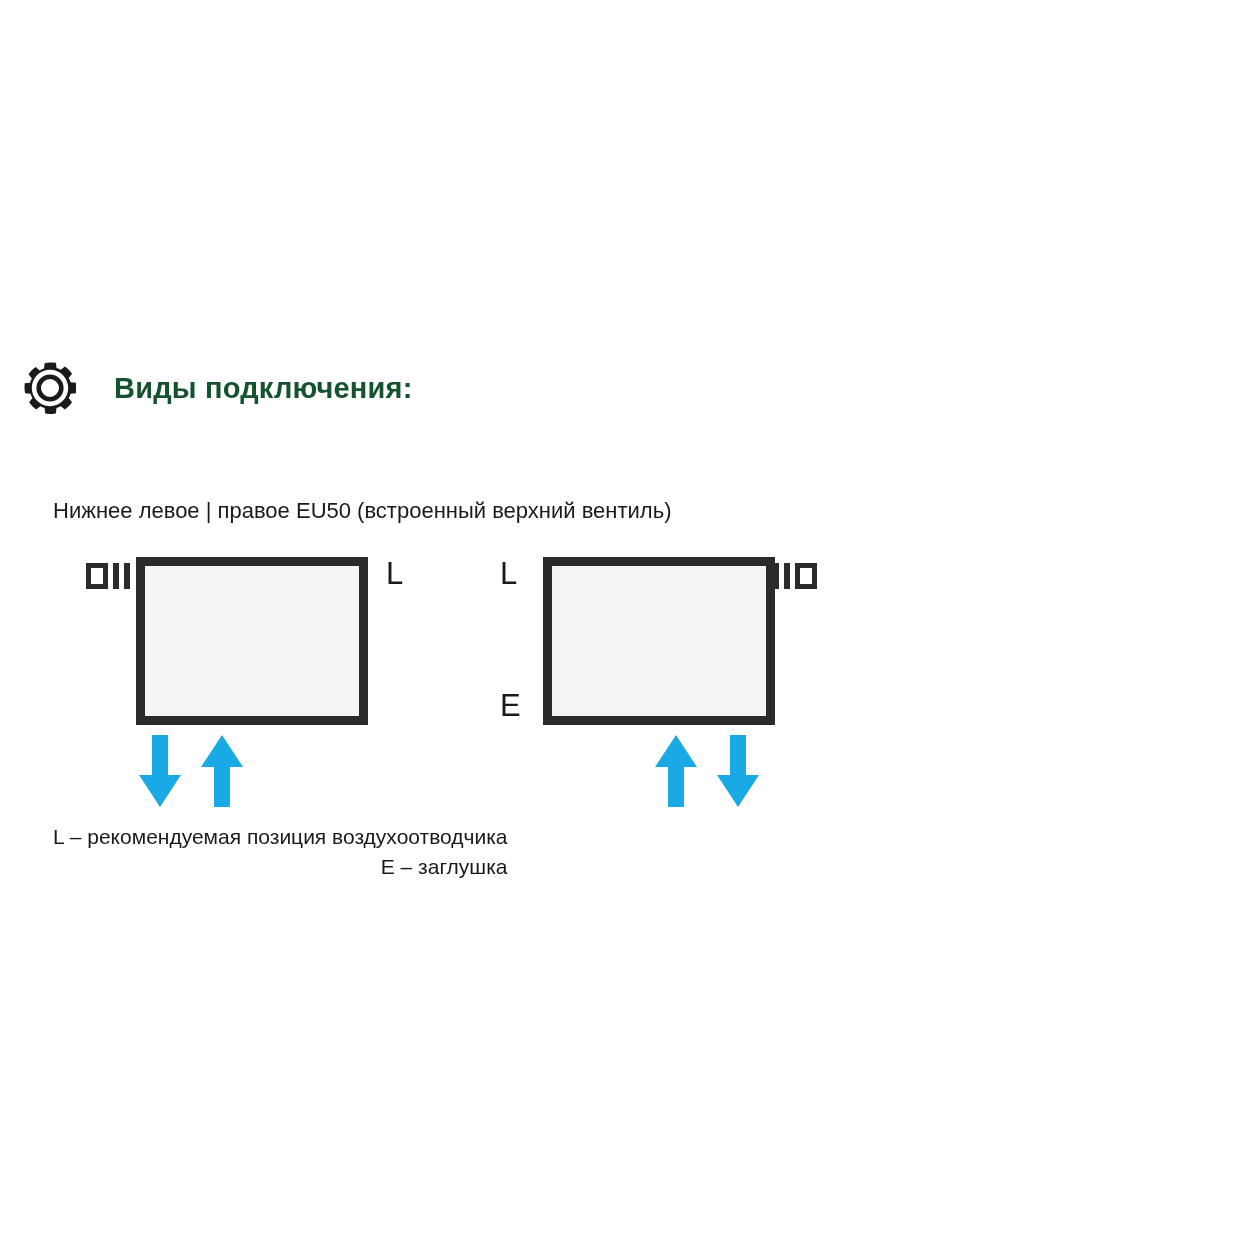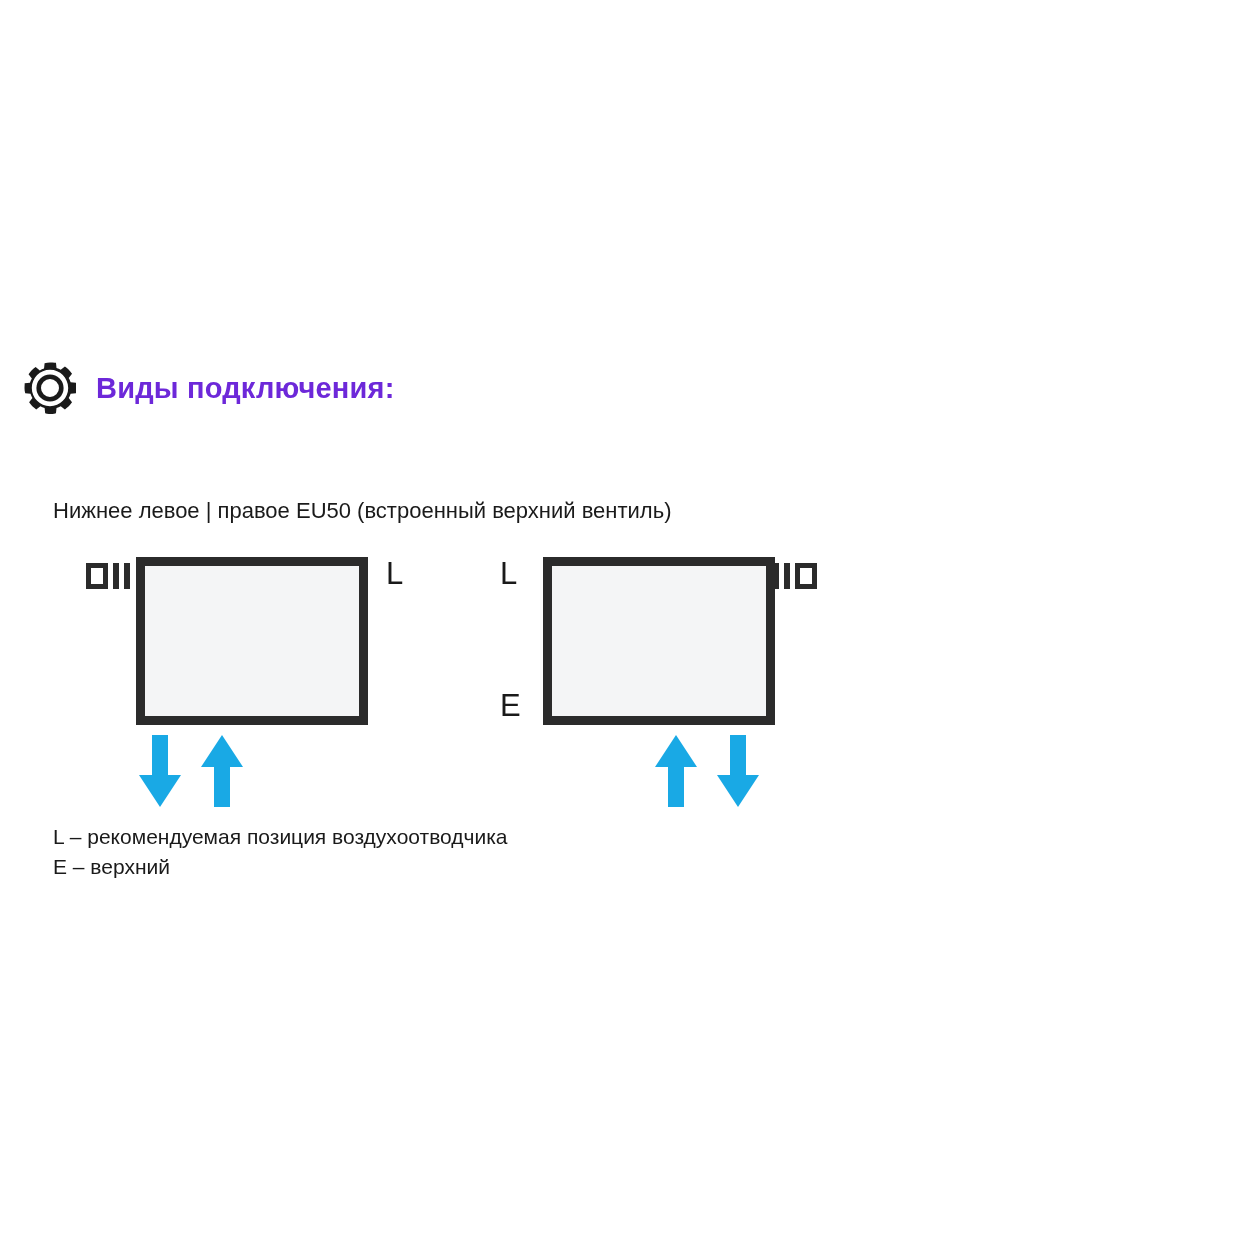--- a/index.html
+++ b/index.html
@@ -23,24 +23,24 @@
     top: 362px;
     display: flex;
     align-items: center;
   }
   .gear-icon {
     width: 52px;
     height: 52px;
     display: block;
   }
   .header-title {
-    margin-left: 20px;
+    margin-left: 38px;
     font-size: 29px;
     font-weight: bold;
-    color: #6d28d9;
+    color: #14532d;
     letter-spacing: 0.2px;
     white-space: nowrap;
   }
 
   
   .section-caption {
     position: absolute;
     left: 53px;
     top: 498px;
     font-size: 22px;
@@ -118,21 +118,21 @@
 
   
   .legend {
     position: absolute;
     left: 53px;
     top: 822px;
     font-size: 21px;
     color: #1a1a1a;
     line-height: 1.42;
   }
-  .legend div { white-space: nowrap; }
+  .legend div { white-space: nowrap; text-align: right; }
 </style>
 </head>
 <body>
 
 <div class="header">
   <span class="gear-icon-wrap">
     <svg class="gear-icon" viewBox="0 0 52 52" xmlns="http://www.w3.org/2000/svg">
       <path fill="#1a1a1a" d="M26 0.5c-1.9 0-3.7 0.25-5.4 0.72l-0.55 5.3c-1.5 0.5-2.9 1.1-4.2 1.9l-4.2-3.3c-2.8 2-5.2 4.4-7.1 7.2l3.3 4.2c-0.8 1.3-1.4 2.7-1.9 4.2l-5.3 0.55C0.75 22.4 0.5 24.2 0.5 26s0.25 3.6 0.72 5.3l5.3 0.55c0.5 1.5 1.1 2.9 1.9 4.2l-3.3 4.2c1.9 2.8 4.3 5.2 7.1 7.2l4.2-3.3c1.3 0.8 2.7 1.4 4.2 1.9l0.55 5.3c1.7 0.47 3.5 0.72 5.4 0.72s3.7-0.25 5.4-0.72l0.55-5.3c1.5-0.5 2.9-1.1 4.2-1.9l4.2 3.3c2.8-2 5.2-4.4 7.1-7.2l-3.3-4.2c0.8-1.3 1.4-2.7 1.9-4.2l5.3-0.55c0.47-1.7 0.72-3.5 0.72-5.3s-0.25-3.6-0.72-5.3l-5.3-0.55c-0.5-1.5-1.1-2.9-1.9-4.2l3.3-4.2c-1.9-2.8-4.3-5.2-7.1-7.2l-4.2 3.3c-1.3-0.8-2.7-1.4-4.2-1.9l-0.55-5.3C29.7 0.75 27.9 0.5 26 0.5zM26 7.8c10 0 18.2 8.2 18.2 18.2S36 44.2 26 44.2 7.8 36 7.8 26 16 7.8 26 7.8z"></path>
       <circle cx="26" cy="26" r="11.3" fill="#ffffff"></circle>
       <circle cx="26" cy="26" r="11.3" fill="none" stroke="#1a1a1a" stroke-width="4.6"></circle>
@@ -188,14 +188,14 @@
   </span>
   <span class="arrow arr-4">
     <svg viewBox="0 0 42 72" xmlns="http://www.w3.org/2000/svg">
       <path fill="#19A9E5" d="M13 0 h16 v40 h13 L21 72 0 40 h13 z"></path>
     </svg>
   </span>
 </div>
 
 <div class="legend">
   <div>L – рекомендуемая позиция воздухоотводчика</div>
-  <div>E – верхний</div>
+  <div>E – заглушка</div>
 </div>
 
 </body></html>

